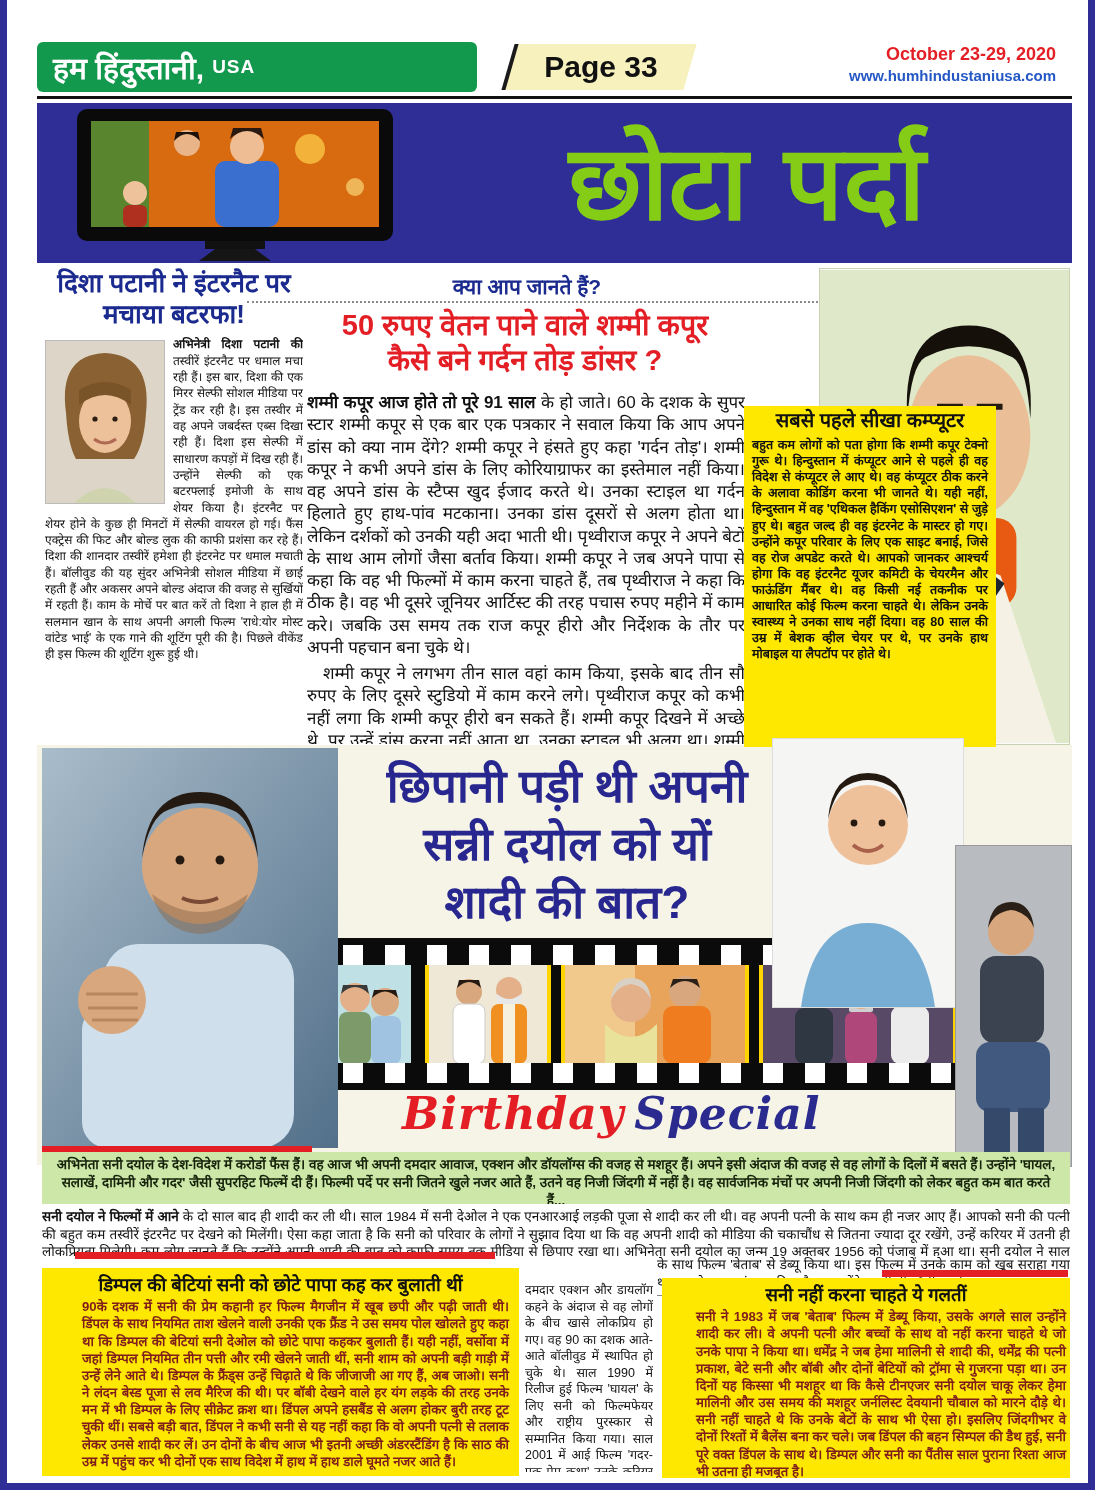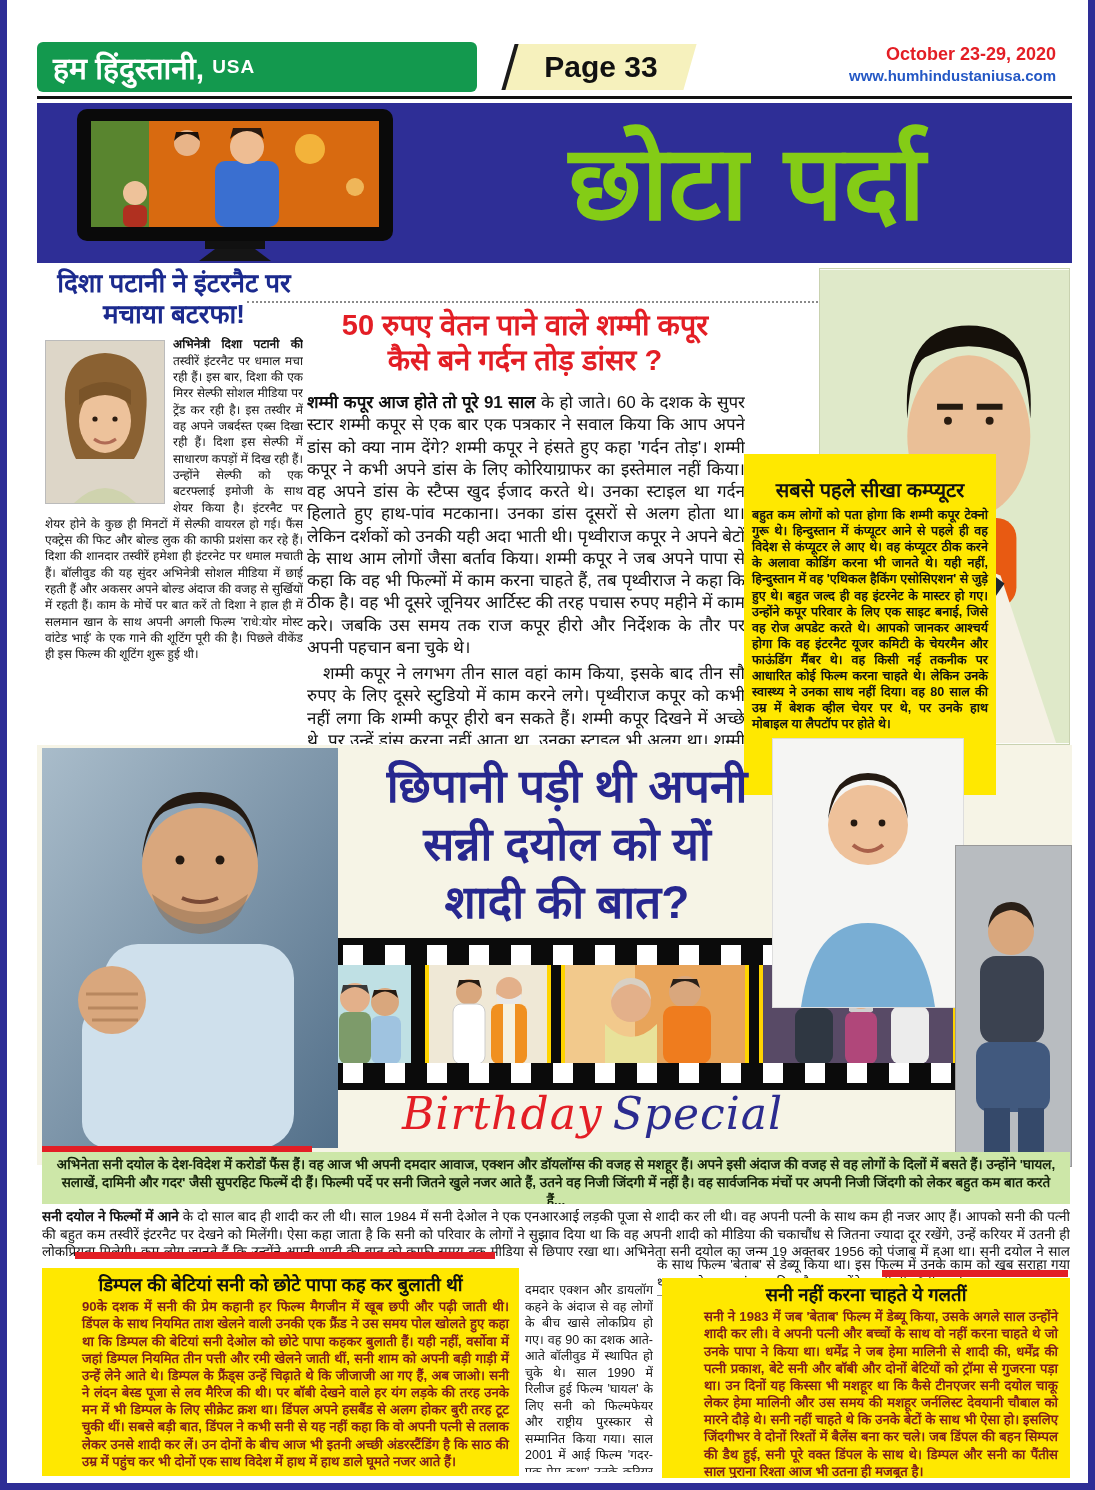--- a/index.html
+++ b/index.html
@@ -38,58 +38,58 @@
   .red-head{left:278px;top:308px;width:480px;text-align:center;color:#e31e25;font-weight:bold;line-height:1.2;}
   .red-head .l1{font-size:29px;white-space:nowrap;}
   .red-head .l2{font-size:29px;white-space:nowrap;}
   .shammi-body{left:300px;top:392px;width:438px;height:352px;overflow:hidden;
          font-size:17px;line-height:1.31;text-align:justify;color:#111;}
   .shammi-body p{margin:0 0 4px 0;}
   .shammi-body p+p{text-indent:16px;}
   
   .shammi-photo{left:812px;top:268px;width:251px;height:477px;z-index:1;border:1px solid #c9d2b0;box-sizing:border-box;}
   .sidebar{left:737px;top:406px;width:252px;height:341px;background:#ffe800;z-index:2;box-sizing:border-box;
-         padding:22px 8px;overflow:hidden;margin-top:48px;}
+         padding:0 8px;overflow:hidden;}
   .sidebar-title{font-weight:bold;font-size:20px;color:#111;text-align:center;margin:0 0 4px 0;}
   .sidebar-body{font-weight:600;font-size:12.6px;line-height:1.28;text-align:justify;color:#111;}
   
   .sunny-bg{left:30px;top:745px;width:1035px;height:420px;background:#f6f4e6;}
   .sunny-photo{left:35px;top:748px;z-index:3;}
   .sunny-redline{left:35px;top:1146px;width:270px;height:7px;background:#e31e25;z-index:4;}
   .sunny-head{left:330px;top:758px;width:460px;text-align:center;color:#27278f;font-weight:bold;
          font-size:46px;line-height:1.26;z-index:4;}
   .karan-photo{left:765px;top:738px;z-index:3;border:1px solid #ddd;}
   .seated-photo{left:948px;top:845px;z-index:3;border:1px solid #999;}
   .film-strip{left:200px;top:938px;width:863px;height:152px;background:#0b0b0b;z-index:2;
          display:flex;align-items:center;justify-content:center;gap:10px;}
   .holes{position:absolute;left:10px;right:10px;height:20px;
          background:repeating-linear-gradient(90deg,#fff 0 20px,#0b0b0b 20px 42px);}
   .holes.top{top:7px;} .holes.bot{bottom:7px;}
   .frame{border:4px solid #ffd400;line-height:0;}
   .frame.noborder{border-color:#0b0b0b;}
   .birthday{left:395px;top:1088px;z-index:4;font-family:"DejaVu Serif","Liberation Serif",serif;
-         font-style:italic;font-weight:normal;font-size:44px;letter-spacing:1px;}
+         font-style:italic;font-weight:bold;font-size:44px;letter-spacing:1px;}
   .birthday .w1{color:#e31e25;} .birthday .w2{color:#2b2b8f;margin-left:10px;}
   
   .green-intro{left:35px;top:1152px;width:1028px;height:52px;background:#cde7a8;box-sizing:border-box;
          padding:4px 12px;font-weight:bold;font-size:13.5px;line-height:1.32;color:#15230a;
          text-align:center;overflow:hidden;z-index:5;}
   .body-top{left:35px;top:1208px;width:1028px;height:48px;overflow:hidden;font-size:13.5px;line-height:1.3;
          text-align:justify;color:#111;}
   .body-right{left:650px;top:1256px;width:413px;height:40px;overflow:hidden;font-size:13.5px;line-height:1.3;
          text-align:justify;color:#111;}
   .box-left{left:35px;top:1268px;width:477px;height:208px;background:#ffe800;box-sizing:border-box;
          padding:4px 10px;overflow:hidden;}
   .box-left-redbar{left:68px;top:1252px;width:420px;height:7px;background:#e31e25;z-index:6;}
   .box-title{font-weight:bold;font-size:18.5px;color:#111;text-align:center;margin:2px 0 3px 0;line-height:1.15;}
   .box-body{font-weight:600;font-size:13.2px;line-height:1.3;text-align:justify;color:#7f1d1d;margin-left:30px;}
   .mid-col{left:518px;top:1282px;width:128px;height:190px;overflow:hidden;font-size:12.5px;line-height:1.32;
          text-align:justify;color:#111;}
   .box-right{left:655px;top:1278px;width:408px;height:200px;background:#ffe800;box-sizing:border-box;
-         padding:4px 12px;overflow:hidden;}
+         padding:4px 4px;overflow:hidden;}
   .box-right-redbar{left:875px;top:1270px;width:186px;height:7px;background:#e31e25;z-index:6;}
 </style>
 </head>
 <body>
 
 <div class="sheet">
 
   <div class="abs brand">
     <span class="brand-hi">हम हिंदुस्तानी,</span>
     <span class="brand-usa">USA</span>
@@ -133,20 +133,21 @@
         <path d="M33 64 q26 -20 52 0 l0 -15 q-26 -16 -52 0z" fill="#7a5429"></path>
         <circle cx="49" cy="78" r="2.6" fill="#2d1d12"></circle>
         <circle cx="69" cy="78" r="2.6" fill="#2d1d12"></circle>
         <path d="M48 98 q11 8 22 0" stroke="#b06a54" stroke-width="3" fill="none"></path>
         <path d="M28 162 q31 -30 62 0 z" fill="#cfd3ae"></path>
       </svg>
       <span class="lead-bold">अभिनेत्री दिशा पटानी की</span><span> तस्वीरें इंटरनैट पर धमाल मचा रही हैं। इस बार, दिशा की एक मिरर सेल्फी सोशल मीडिया पर ट्रेंड कर रही है। इस तस्वीर में वह अपने जबर्दस्त एब्स दिखा रही हैं। दिशा इस सेल्फी में साधारण कपड़ों में दिख रही हैं। उन्होंने सेल्फी को एक बटरफ्लाई इमोजी के साथ शेयर किया है। इंटरनैट पर शेयर होने के कुछ ही मिनटों में सेल्फी वायरल हो गई। फैंस एक्ट्रेस की फिट और बोल्ड लुक की काफी प्रशंसा कर रहे हैं। दिशा की शानदार तस्वीरें हमेशा ही इंटरनेट पर धमाल मचाती हैं। बॉलीवुड की यह सुंदर अभिनेत्री सोशल मीडिया में छाई रहती हैं और अकसर अपने बोल्ड अंदाज की वजह से सुर्खियों में रहती हैं। काम के मोर्चे पर बात करें तो दिशा ने हाल ही में सलमान खान के साथ अपनी अगली फिल्म 'राधे:योर मोस्ट वांटेड भाई' के एक गाने की शूटिंग पूरी की है। पिछले वीकेंड ही इस फिल्म की शूटिंग शुरू हुई थी।</span>
     </div>
   </div>
 
+  <div class="abs kicker">क्या आप जानते हैं?</div>
   <div class="abs kicker-rule"></div>
   <div class="abs red-head">
     <div class="l1">50 रुपए वेतन पाने वाले शम्मी कपूर</div>
     <div class="l2">कैसे बने गर्दन तोड़ डांसर ?</div>
   </div>
   <div class="abs shammi-body">
     <p><span class="lead-bold">शम्मी कपूर आज होते तो पूरे 91 साल</span><span> के हो जाते। 60 के दशक के सुपर स्टार शम्मी कपूर से एक बार एक पत्रकार ने सवाल किया कि आप अपने डांस को क्या नाम देंगे? शम्मी कपूर ने हंसते हुए कहा 'गर्दन तोड़'। शम्मी कपूर ने कभी अपने डांस के लिए कोरियाग्राफर का इस्तेमाल नहीं किया। वह अपने डांस के स्टैप्स खुद ईजाद करते थे। उनका स्टाइल था गर्दन हिलाते हुए हाथ-पांव मटकाना। उनका डांस दूसरों से अलग होता था। लेकिन दर्शकों को उनकी यही अदा भाती थी। पृथ्वीराज कपूर ने अपने बेटों के साथ आम लोगों जैसा बर्ताव किया। शम्मी कपूर ने जब अपने पापा से कहा कि वह भी फिल्मों में काम करना चाहते हैं, तब पृथ्वीराज ने कहा कि ठीक है। वह भी दूसरे जूनियर आर्टिस्ट की तरह पचास रुपए महीने में काम करे। जबकि उस समय तक राज कपूर हीरो और निर्देशक के तौर पर अपनी पहचान बना चुके थे।</span></p>
     <p>शम्मी कपूर ने लगभग तीन साल वहां काम किया, इसके बाद तीन सौ रुपए के लिए दूसरे स्टुडियो में काम करने लगे। पृथ्वीराज कपूर को कभी नहीं लगा कि शम्मी कपूर हीरो बन सकते हैं। शम्मी कपूर दिखने में अच्छे थे, पर उन्हें डांस करना नहीं आता था, उनका स्टाइल भी अलग था। शम्मी कपूर को सफलता देर से मिली। पर जब मिली तो क्या खूब मिली। एक के बाद एक उनकी फिल्में सुपर हिट होती चली गईं। नई हीरोइनों के लिए वे एक लकी चार्म थे।</p>
   </div>
 

